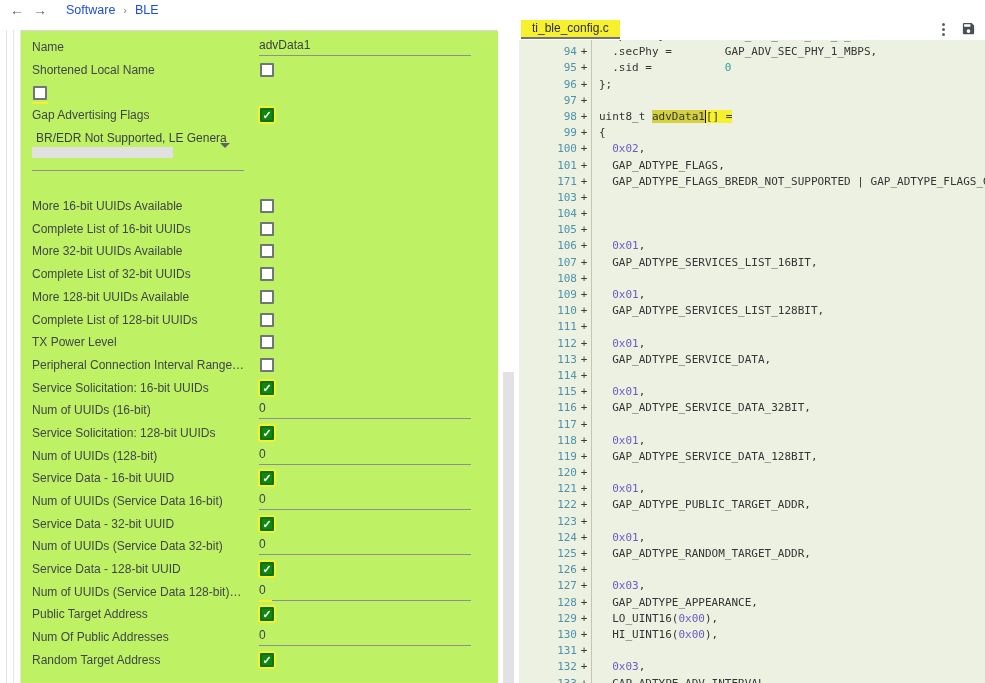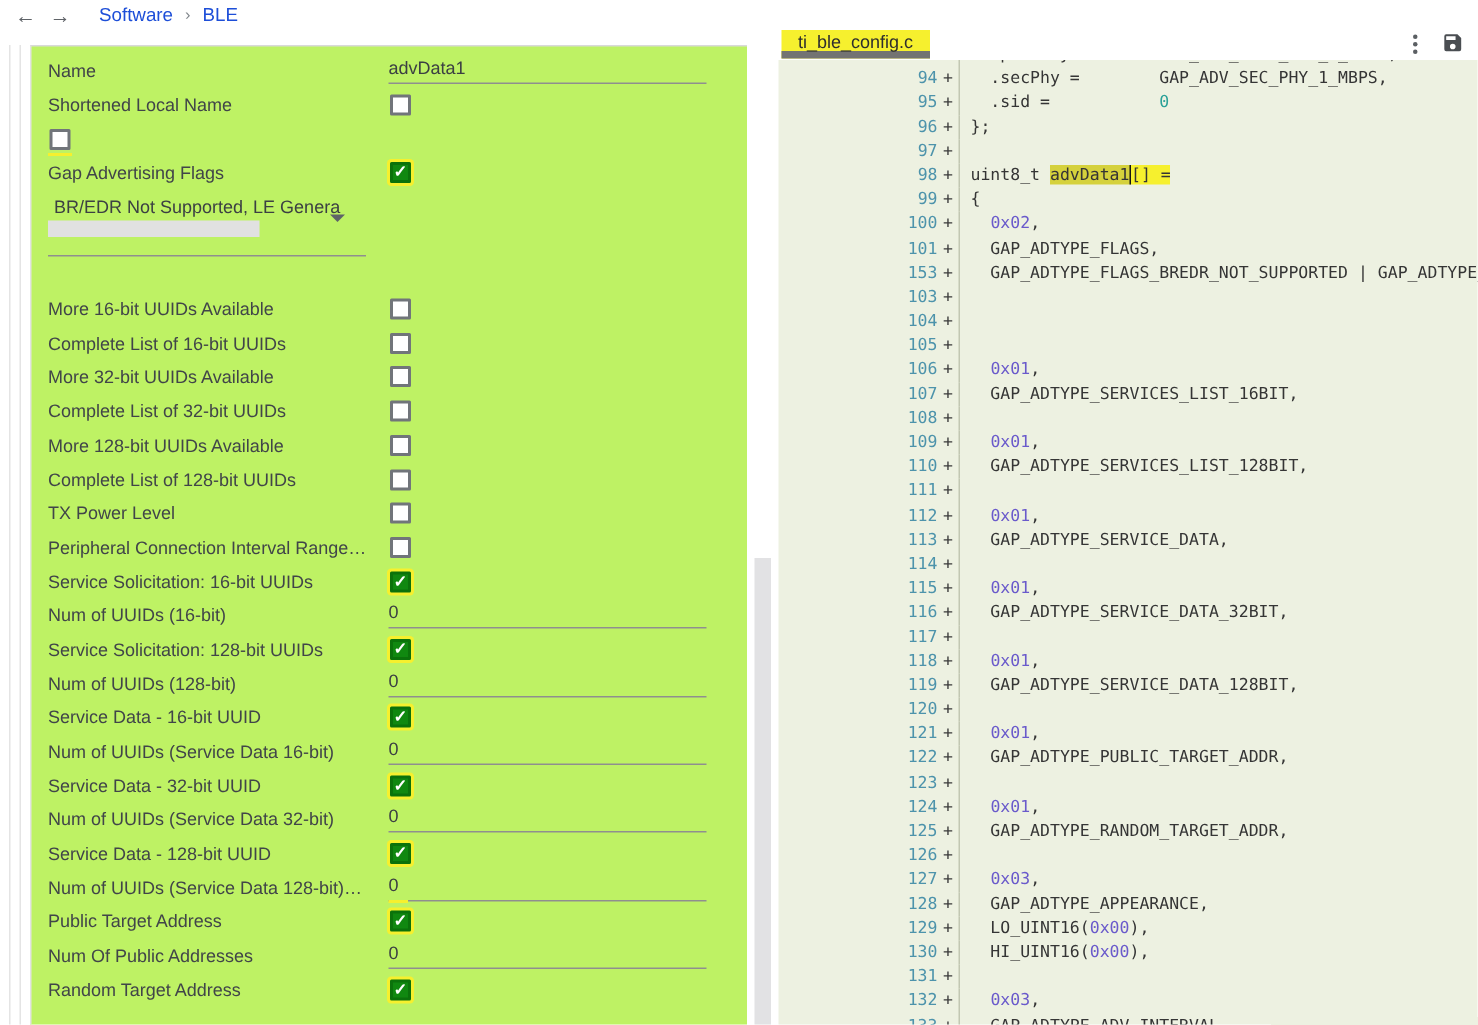--- a/index.html
+++ b/index.html
@@ -52,29 +52,29 @@
   .sel-caret { position:absolute; right:14px; top:16px; width:0; height:0;
                border-left:5px solid transparent; border-right:5px solid transparent;
                border-top:5px solid #5f6368; }
 
   
   .vthumb { position:absolute; left:503px; width:11px; top:372px; bottom:0; background:#e2e2e4; }
 
   
   .tabbar { position:absolute; left:519px; right:0; top:18px; height:22px; background:#fff; }
   .tab { position:absolute; left:2px; top:2px; height:19px; line-height:17px; padding:0 11px;
-         background:var(--hl-yellow); color:#2e2e2e; font-size:12px; border-bottom:5px solid #737373; }
+         background:var(--hl-yellow); color:#2e2e2e; font-size:12px; border-bottom:2px solid #737373; }
   .kebab { position:absolute; right:35px; top:4px; width:14px; height:15px; display:flex;
            flex-direction:column; justify-content:space-between; align-items:center; padding:1px 0; cursor:pointer; }
   .kebab i { width:3px; height:3px; border-radius:50%; background:#5b5f63; }
   .saveicon { position:absolute; right:9px; top:3px; width:15px; height:15px; cursor:pointer; }
 
   .codepanel { position:absolute; left:519px; right:0; top:40px; bottom:0;
                background:var(--code-bg); overflow:hidden;
-               font-family:"DejaVu Sans Mono", monospace; font-size:11px;padding-left:48px; }
+               font-family:"DejaVu Sans Mono", monospace; font-size:11px; }
   .cline { display:flex; height:16.2px; line-height:16.2px; white-space:pre; }
   .cline.first { margin-top:-12px; }
   .lnum { width:58px; flex:none; text-align:right; color:var(--lnum-blue); }
   .plus { width:15px; flex:none; text-align:center; color:#3a3a3a; border-right:1px solid #c2c7b2; }
   .ccode { padding-left:7px; color:#353535; }
   .seg.n { color:var(--hex-purple); }
   .seg.g { color:var(--green-val); }
   .seg.hl { background:var(--hl-yellow); }
   .seg.sel { background:#d5d13c; border-right:1.5px solid #141414; }
 </style>
@@ -310,21 +310,21 @@
 <div class="codepanel">
     <div class="cline first"><span class="lnum">93</span><span class="plus">+</span><span class="ccode"><span class="seg t">  .primPhy =       GAP_ADV_PRIM_PHY_1_MBPS,</span></span></div>
     <div class="cline"><span class="lnum">94</span><span class="plus">+</span><span class="ccode"><span class="seg t">  .secPhy =        GAP_ADV_SEC_PHY_1_MBPS,</span></span></div>
     <div class="cline"><span class="lnum">95</span><span class="plus">+</span><span class="ccode"><span class="seg t">  .sid =           </span><span class="seg g">0</span></span></div>
     <div class="cline"><span class="lnum">96</span><span class="plus">+</span><span class="ccode"><span class="seg t">};</span></span></div>
     <div class="cline"><span class="lnum">97</span><span class="plus">+</span><span class="ccode"></span></div>
     <div class="cline"><span class="lnum">98</span><span class="plus">+</span><span class="ccode"><span class="seg t">uint8_t </span><span class="seg sel">advData1</span><span class="seg hl">[] =</span></span></div>
     <div class="cline"><span class="lnum">99</span><span class="plus">+</span><span class="ccode"><span class="seg t">{</span></span></div>
     <div class="cline"><span class="lnum">100</span><span class="plus">+</span><span class="ccode"><span class="seg t">  </span><span class="seg n">0x02</span><span class="seg t">,</span></span></div>
     <div class="cline"><span class="lnum">101</span><span class="plus">+</span><span class="ccode"><span class="seg t">  GAP_ADTYPE_FLAGS,</span></span></div>
-    <div class="cline"><span class="lnum">153</span><span class="plus">+</span><span class="ccode"><span class="seg t">  GAP_ADTYPE_FLAGS_BREDR_NOT_SUPPORTED | GAP_ADTYPE_FLAGS_G</span></span></div>
+    <div class="cline"><span class="lnum">171</span><span class="plus">+</span><span class="ccode"><span class="seg t">  GAP_ADTYPE_FLAGS_BREDR_NOT_SUPPORTED | GAP_ADTYPE_FLAGS_G</span></span></div>
     <div class="cline"><span class="lnum">103</span><span class="plus">+</span><span class="ccode"></span></div>
     <div class="cline"><span class="lnum">104</span><span class="plus">+</span><span class="ccode"></span></div>
     <div class="cline"><span class="lnum">105</span><span class="plus">+</span><span class="ccode"></span></div>
     <div class="cline"><span class="lnum">106</span><span class="plus">+</span><span class="ccode"><span class="seg t">  </span><span class="seg n">0x01</span><span class="seg t">,</span></span></div>
     <div class="cline"><span class="lnum">107</span><span class="plus">+</span><span class="ccode"><span class="seg t">  GAP_ADTYPE_SERVICES_LIST_16BIT,</span></span></div>
     <div class="cline"><span class="lnum">108</span><span class="plus">+</span><span class="ccode"></span></div>
     <div class="cline"><span class="lnum">109</span><span class="plus">+</span><span class="ccode"><span class="seg t">  </span><span class="seg n">0x01</span><span class="seg t">,</span></span></div>
     <div class="cline"><span class="lnum">110</span><span class="plus">+</span><span class="ccode"><span class="seg t">  GAP_ADTYPE_SERVICES_LIST_128BIT,</span></span></div>
     <div class="cline"><span class="lnum">111</span><span class="plus">+</span><span class="ccode"></span></div>
     <div class="cline"><span class="lnum">112</span><span class="plus">+</span><span class="ccode"><span class="seg t">  </span><span class="seg n">0x01</span><span class="seg t">,</span></span></div>

